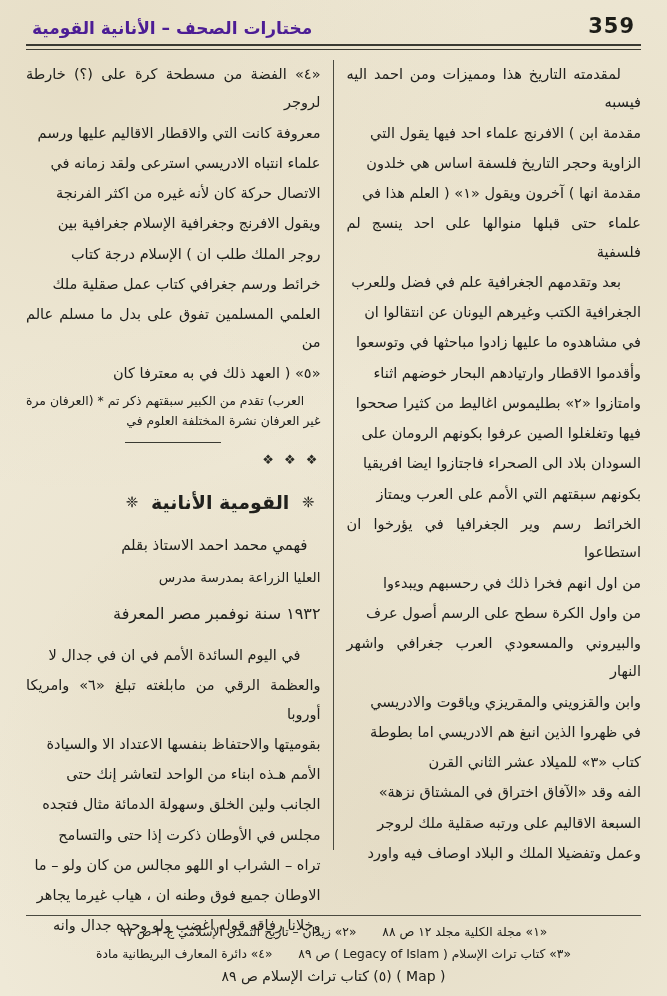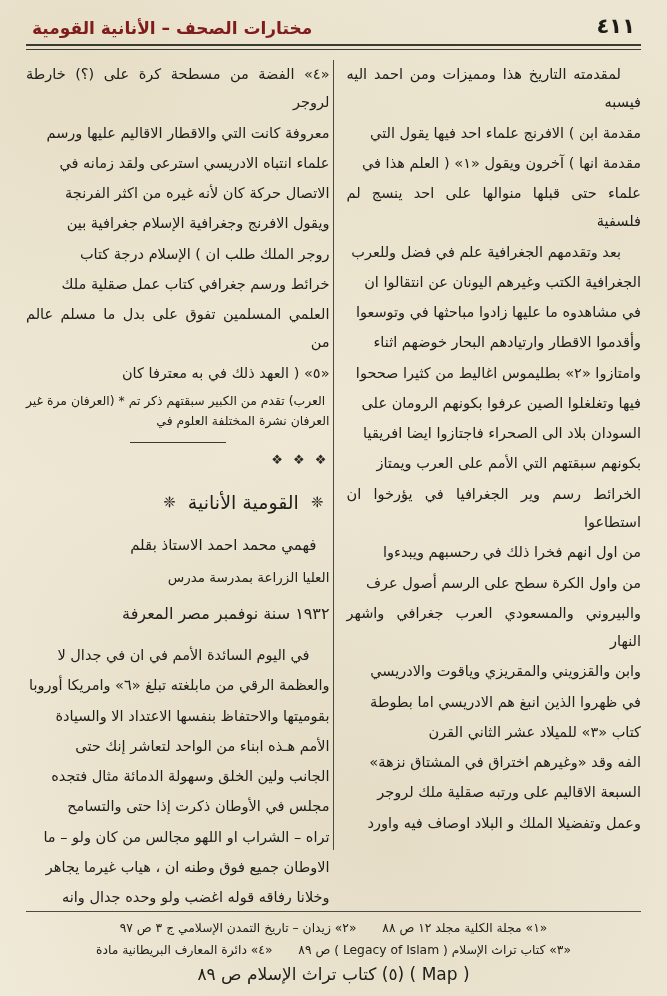--- a/index.html
+++ b/index.html
@@ -49,21 +49,21 @@
   .folio {
     font-family: "DejaVu Sans", sans-serif;
     font-size: 21px;
     font-weight: bold;
     letter-spacing: 1px;
     color: #1d1d18;
   }
   .running-head {
     font-size: 17px;
     font-weight: bold;
-    color: #7f1d1d;
+    color: #4c1d95;
     letter-spacing: 0px;
   }
   .rule-double {
     border-top: 2px solid #3a3a32;
     border-bottom: 1px solid #3a3a32;
     height: 3px;
     margin: 2px 0 10px 0;
   }
 
   
@@ -76,21 +76,21 @@
   .col {
     width: 50%;
     box-sizing: border-box;
     font-size: 14.5px;
     line-height: 1.95;
     text-align: justify;
     text-align-last: right;
   }
   .col.right { padding-left: 13px; }
   .col.left {
-    padding-right: 3px;
+    padding-right: 12px;
     border-right: 1px solid #4a4a40;
   }
   .col p {
     margin: 0 0 2px 0;
   }
   .col p.ind { text-indent: 20px; }
   .rtl-note {
     font-size: 12.4px;
     line-height: 1.65;
     text-align: left;
@@ -111,21 +111,21 @@
     width: 96px;
     height: 1px;
     background: #3a3a32;
     margin: 4px auto 4px auto;
   }
 
   
   .article-title {
     text-align: left;
     font-size: 19px;
-    font-weight: normal;
+    font-weight: bold;
     margin: 6px 0 10px 0;
     letter-spacing: 0;
   }
   .article-title .fl {
     font-size: 15px;
     vertical-align: 2px;
     padding: 0 6px;
   }
   .byline {
     text-align: center;
@@ -158,59 +158,60 @@
   }
   .fn-line {
     font-size: 12.3px;
     line-height: 1.85;
     text-align: center;
     white-space: nowrap;
   }
   .fn-line .sep { display: inline-block; width: 18px; }
   .fn-last {
     text-align: center;
-    font-size: 17px;
+    font-size: 14px;
     margin-top: 2px;
   }
 </style>
 </head>
 <body>
 
 <div class="page">
   <div class="inner">
 
     <div class="header-row">
-      <span class="folio">٤١١</span>
+      <span class="folio">359</span>
       <span class="running-head">مختارات الصحف – الأنانية القومية</span>
     </div>
     <div class="rule-double"></div>
 
     <div class="body">
 
       <div class="col right">
         <p class="ind">لمقدمته التاريخ هذا ومميزات ومن احمد اليه فيسبه</p>
         <p>مقدمة ابن ) الافرنج علماء احد فيها يقول التي</p>
+        <p>الزاوية وحجر التاريخ فلسفة اساس هي خلدون</p>
         <p>مقدمة انها ) آخرون ويقول «١» ( العلم هذا في</p>
         <p>علماء حتى قبلها منوالها على احد ينسج لم فلسفية</p>
         <p class="ind">بعد وتقدمهم الجغرافية علم في فضل وللعرب</p>
         <p>الجغرافية الكتب وغيرهم اليونان عن انتقالوا ان</p>
         <p>في مشاهدوه ما عليها زادوا مباحثها في وتوسعوا</p>
         <p>وأقدموا الاقطار وارتيادهم البحار خوضهم اثناء</p>
         <p>وامتازوا «٢» بطليموس اغاليط من كثيرا صححوا</p>
         <p>فيها وتغلغلوا الصين عرفوا بكونهم الرومان على</p>
         <p>السودان بلاد الى الصحراء فاجتازوا ايضا افريقيا</p>
         <p>بكونهم سبقتهم التي الأمم على العرب ويمتاز</p>
         <p>الخرائط رسم وير الجغرافيا في يؤرخوا ان استطاعوا</p>
         <p>من اول انهم فخرا ذلك في رحسبهم ويبدءوا</p>
         <p>من واول الكرة سطح على الرسم أصول عرف</p>
         <p>والبيروني والمسعودي العرب جغرافي واشهر النهار</p>
         <p>وابن والقزويني والمقريزي وياقوت والادريسي</p>
         <p>في ظهروا الذين انبغ هم الادريسي اما بطوطة</p>
         <p>كتاب «٣» للميلاد عشر الثاني القرن</p>
-        <p>الفه وقد «وغيرهم اختراق في المشتاق نزهة»</p>
+        <p>الفه وقد «الآفاق اختراق في المشتاق نزهة»</p>
         <p>السبعة الاقاليم على ورتبه صقلية ملك لروجر</p>
         <p>وعمل وتفضيلا الملك و البلاد اوصاف فيه واورد</p>
       </div>
 
       <div class="col left">
         <p>«٤» الفضة من مسطحة كرة على (؟) خارطة لروجر</p>
         <p>معروفة كانت التي والاقطار الاقاليم عليها ورسم</p>
         <p>علماء انتباه الادريسي استرعى ولقد زمانه في</p>
         <p>الاتصال حركة كان لأنه غيره من اكثر الفرنجة</p>
         <p>ويقول الافرنج وجغرافية الإسلام جغرافية بين</p>

